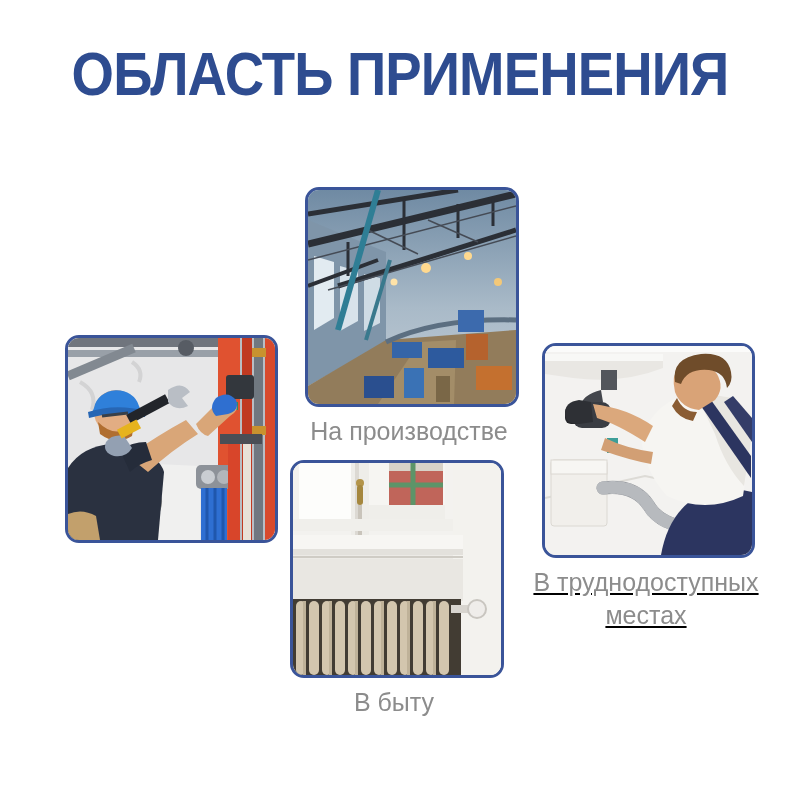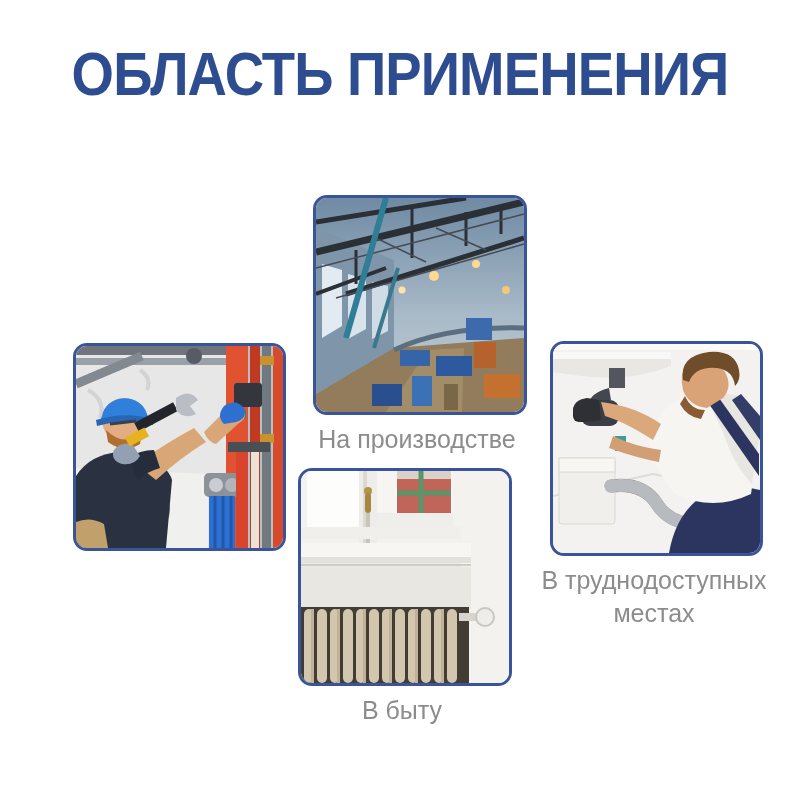--- a/index.html
+++ b/index.html
@@ -20,40 +20,40 @@
     margin: 0;
     text-align: center;
     font-size: 62px;
     font-weight: 700;
     line-height: 1.1;
     letter-spacing: -1px;
     color: var(--title-color, #2e4c90);
     transform: scaleX(0.88);
     white-space: nowrap;
   }
-  .card { position: absolute; margin: 8px; padding-left: 8px; }
+  .card { position: absolute; margin: 0; padding-left: 8px; }
   .photo {
     width: 100%;
     height: var(--ph);
     border: 3px solid var(--card-border-color, #3a5499);
     border-radius: 14px;
     overflow: hidden;
     background: #e8eaee;
   }
   .photo svg { display: block; width: 100%; height: 100%; }
   .caption {
     margin-top: 8px;
     text-align: center;
     font-size: 25px;
     line-height: 1.3;
     color: var(--caption-color, #8c8c8c);
   }
   #card-production { left: 297px; top: 187px; width: 208px; --ph: 214px; }
   #card-boiler     { left:  57px; top: 335px; width: 207px; --ph: 202px; }
-  #card-hard       { left: 534px; top: 333px; width: 207px; --ph: 209px; }
+  #card-hard       { left: 534px; top: 343px; width: 207px; text-decoration: underline; --ph: 209px; }
   #card-household  { left: 282px; top: 460px; width: 208px; --ph: 212px; }
   #card-hard .caption { width: 260px; margin-left: -26px; }
 </style>
 </head>
 <body>
 
 <div class="canvas">
 
   <h1 class="title">ОБЛАСТЬ ПРИМЕНЕНИЯ</h1>
 

